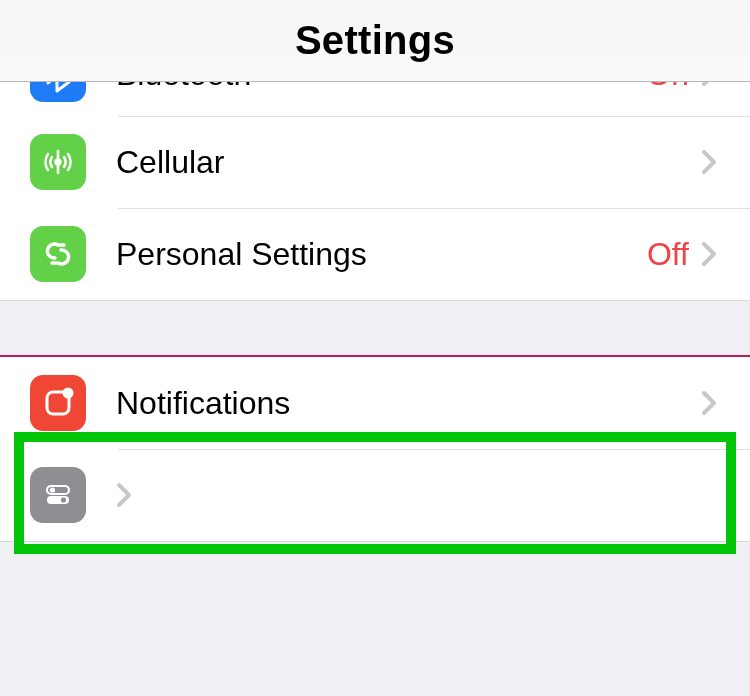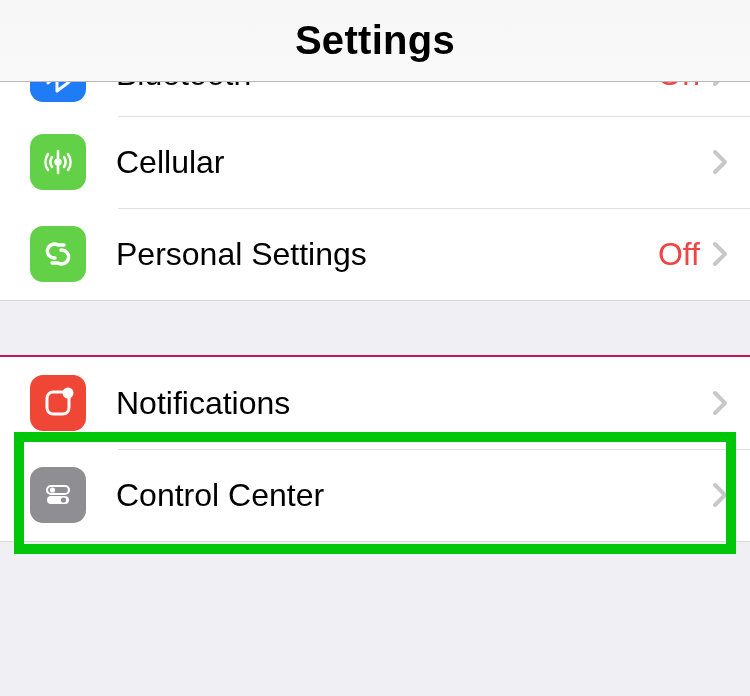--- a/index.html
+++ b/index.html
@@ -29,21 +29,21 @@
     border-top: 2px solid #be185d;
     border-bottom: 1px solid #d9d9dd;
   }
   .group.first { border-top: none; }
   .gap { height: 54px; }
   .row {
     display: flex;
     align-items: center;
     height: 92px;
     padding-left: 30px;
-    padding-right: 22px;
+    padding-right: 33px;
     position: relative;
   }
   .row + .row::before,
   .row.sep-top::before {
     content: "";
     position: absolute;
     left: 118px;
     right: 0;
     top: 0;
     height: 1px;
@@ -196,21 +196,20 @@
 
   <div class="row">
     <div class="icon-wrap ic-gray">
       <svg width="40" height="40" viewBox="0 0 40 40">
         <rect x="9" y="11" width="22" height="8" rx="4" fill="none" stroke="#fff" stroke-width="2.2"></rect>
         <circle cx="14.5" cy="15" r="2.6" fill="#fff"></circle>
         <rect x="9" y="21" width="22" height="8" rx="4" fill="#fff"></rect>
         <circle cx="25.5" cy="25" r="2.6" fill="#8e8e93"></circle>
       </svg>
     </div>
-    <div class="label">Control Center</div>
     <span class="chevron">
       <svg width="16" height="26" viewBox="0 0 16 26">
           <path d="M3 3 L13 13 L3 23" fill="none" stroke="#c7c7cc" stroke-width="4" stroke-linecap="round" stroke-linejoin="round"></path>
         </svg>
     </span>
   </div>
 
 
 </div>
 

